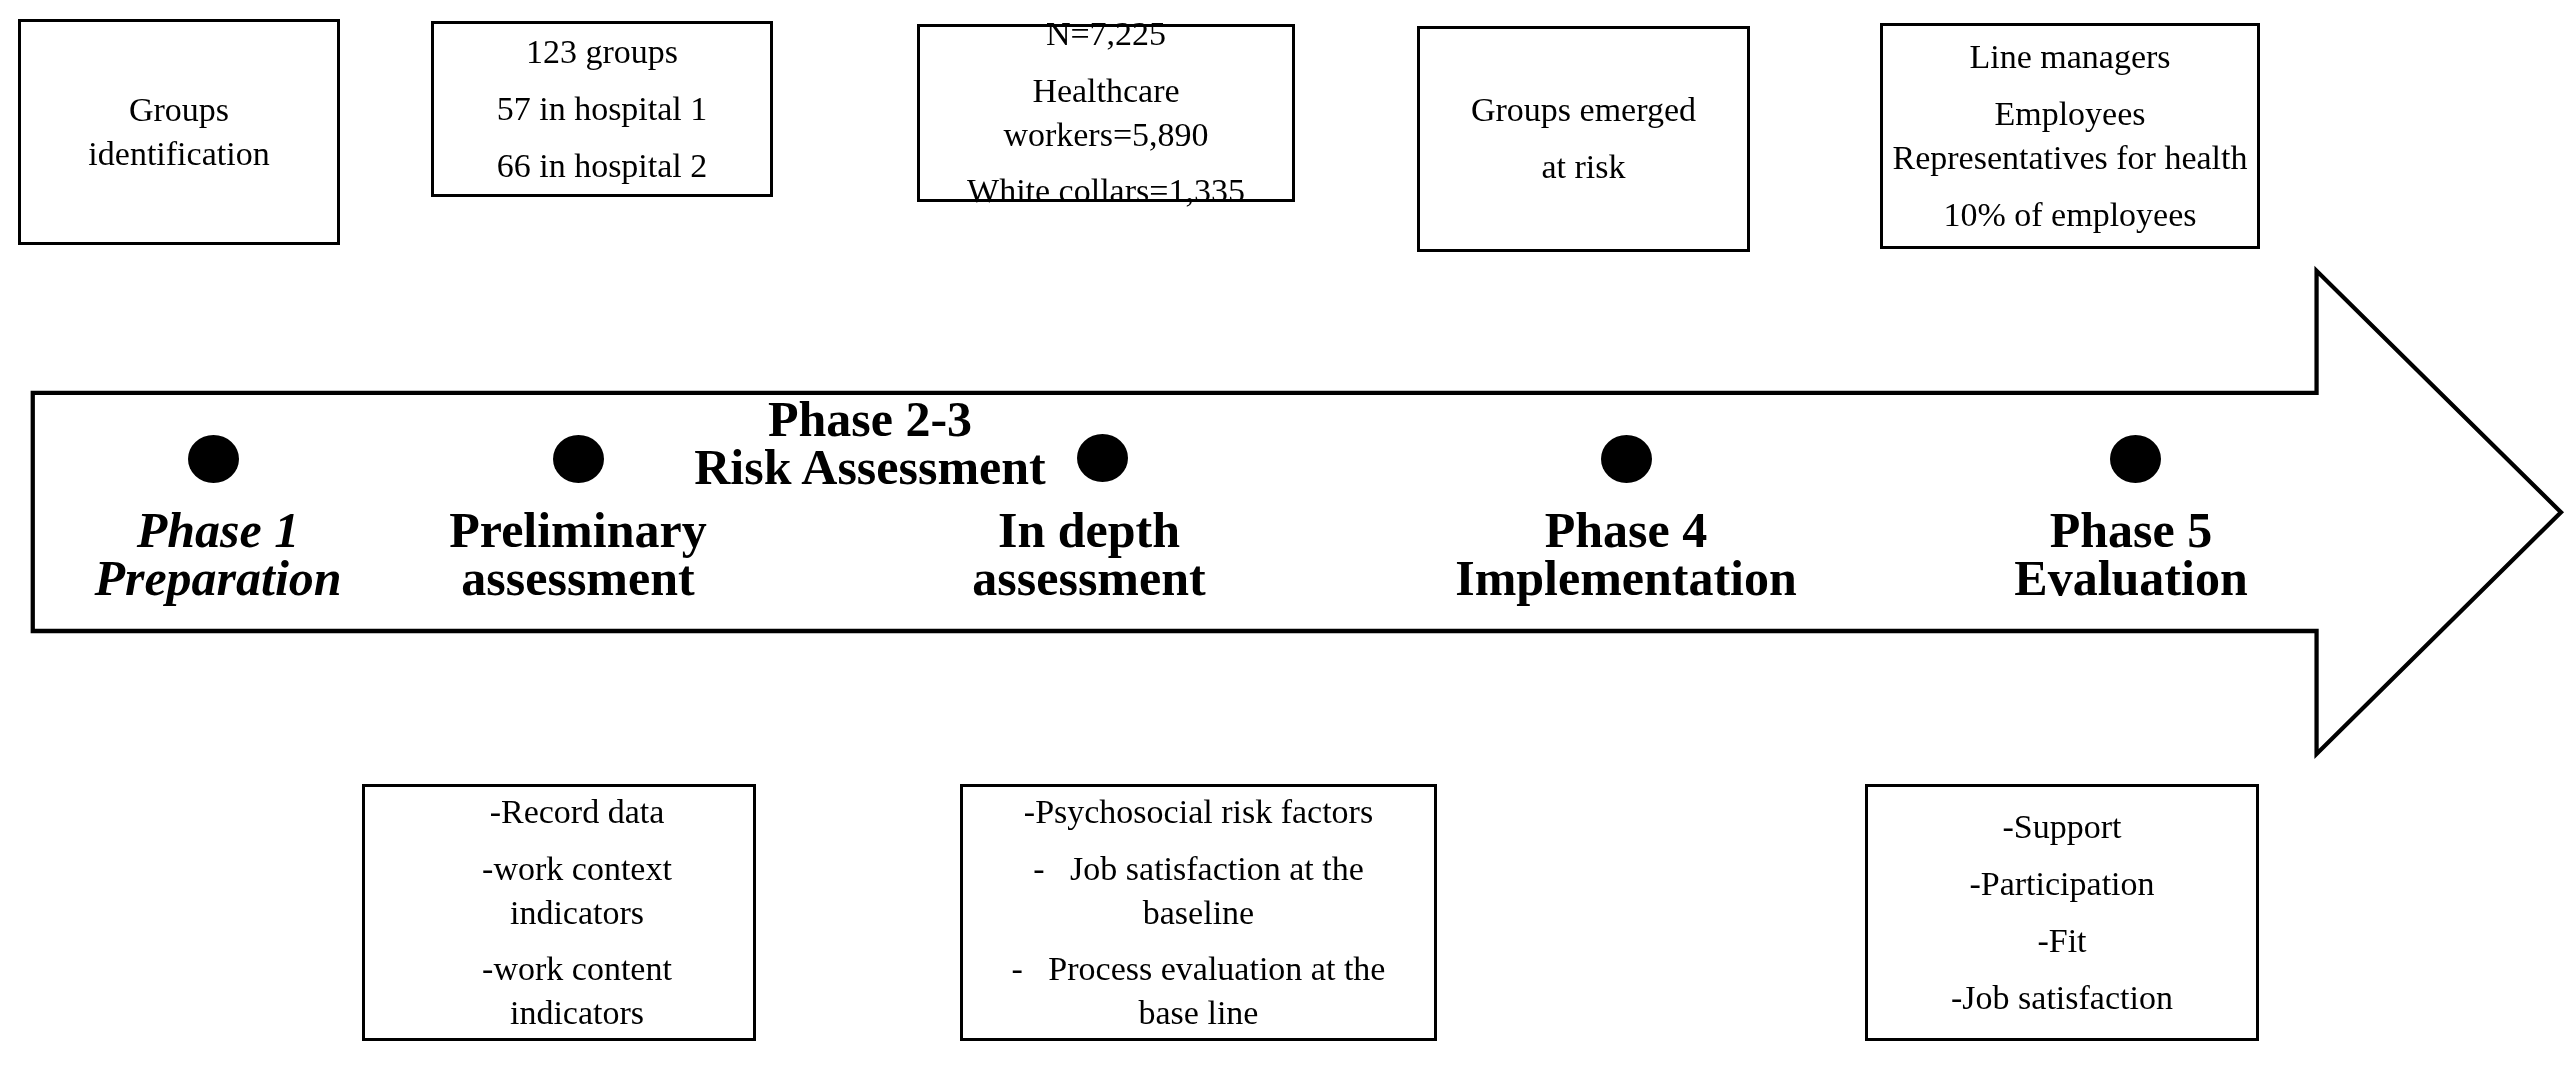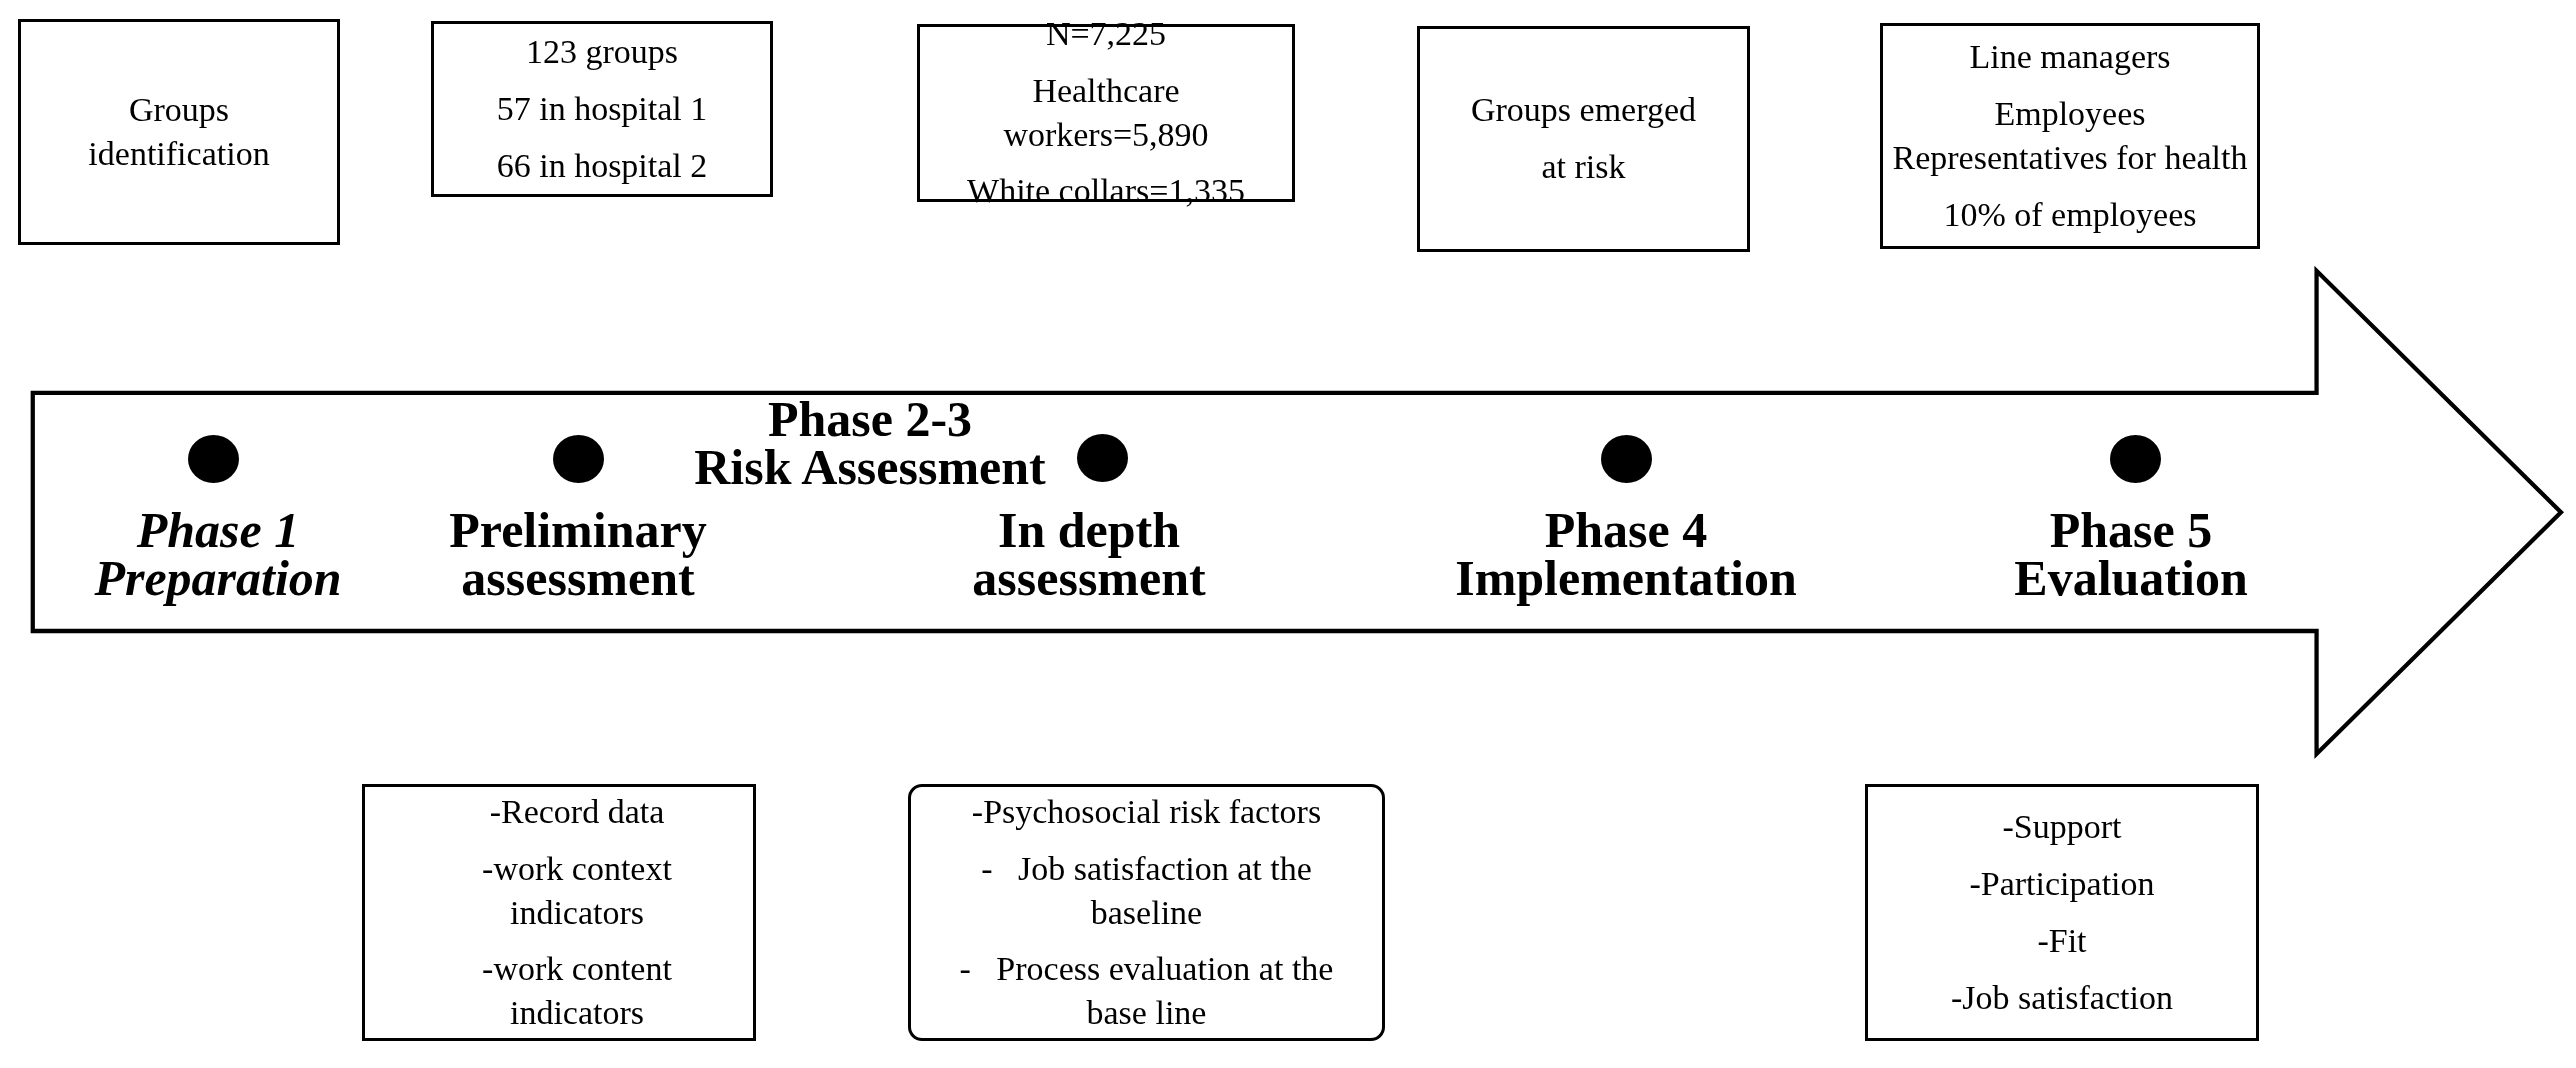--- a/index.html
+++ b/index.html
@@ -155,21 +155,21 @@
       <div class="para">
         <div class="line">-work context</div>
         <div class="line">indicators</div>
       </div>
       <div class="para">
         <div class="line">-work content</div>
         <div class="line">indicators</div>
       </div>
     </div>
 
-  <div class="box" style="left:908px; top:784px; width:477px; height:257px;border-radius:14px;">
+  <div class="box" style="left:960px; top:784px; width:477px; height:257px;">
       <div class="para">
         <div class="line">-Psychosocial risk factors</div>
       </div>
       <div class="para">
         <div class="line">-&nbsp;&nbsp;&nbsp;Job satisfaction at the</div>
         <div class="line">baseline</div>
       </div>
       <div class="para">
         <div class="line">-&nbsp;&nbsp;&nbsp;Process evaluation at the</div>
         <div class="line">base line</div>

